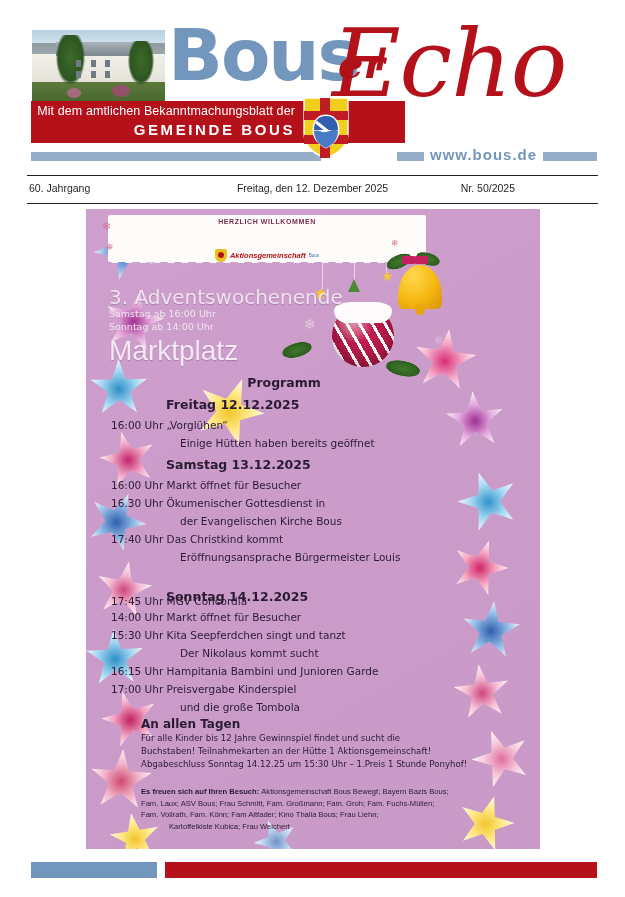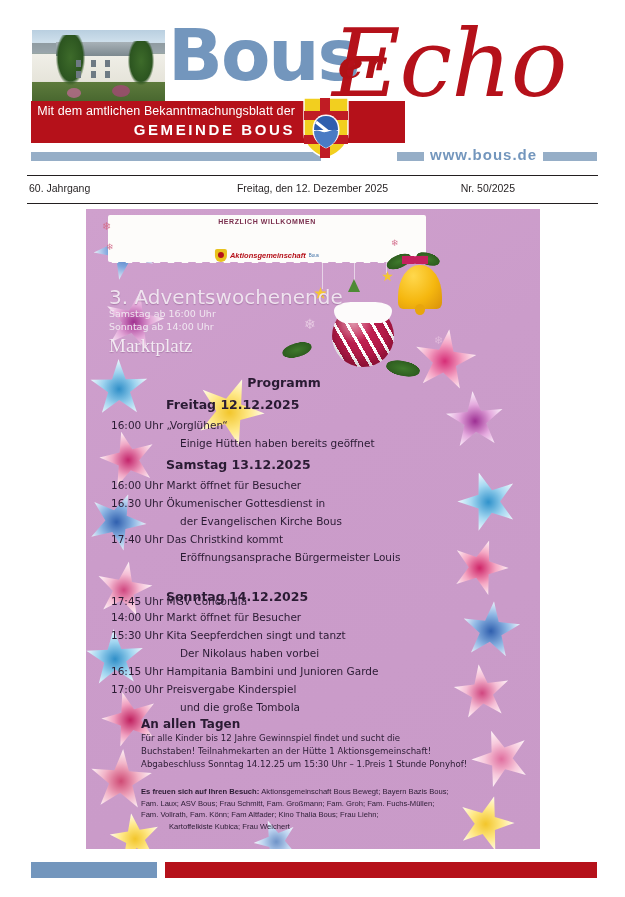--- a/index.html
+++ b/index.html
@@ -303,22 +303,22 @@
     font-family: "DejaVu Sans", sans-serif;
     font-size: 9.5px;
     color: #f0e6f0;
     z-index: 3;
   }
   .poster-sub1 { top: 99px; }
   .poster-sub2 { top: 112px; }
   .poster-place {
     position: absolute;
     left: 23px; top: 126px;
-    font-family: Liberation Serif, serif;
-    font-size: 19px;
+    font-family: Liberation Sans, sans-serif;
+    font-size: 28px;
     color: #f3eaf3;
     z-index: 3;
     text-shadow: 0 1px 1px rgba(120,70,120,.4);
   }
 
   
   .bell {
     position: absolute;
     z-index: 3;
     background: radial-gradient(ellipse at 35% 25%, #ffd84d 0%, #f5b70f 55%, #d8900a 100%);
@@ -583,21 +583,21 @@
       <div class="prog prog-day" style="left: 80px; top: 248px;">Samstag 13.12.2025</div>
       <div class="prog prog-line" style="left: 25px; top: 270px;">16:00 Uhr Markt öffnet für Besucher</div>
       <div class="prog prog-line" style="left: 25px; top: 288px;">16.30 Uhr Ökumenischer Gottesdienst in</div>
       <div class="prog prog-line" style="left: 94px; top: 306px;">der Evangelischen Kirche Bous</div>
       <div class="prog prog-line" style="left: 25px; top: 324px;">17:40 Uhr Das Christkind kommt</div>
       <div class="prog prog-line" style="left: 94px; top: 342px;">Eröffnungsansprache Bürgermeister Louis</div>
       <div class="prog prog-line" style="left: 25px; top: 360px; margin-top: 26px;">17:45 Uhr MGV Concordia</div>
       <div class="prog prog-day" style="left: 80px; top: 380px;">Sonntag 14.12.2025</div>
       <div class="prog prog-line" style="left: 25px; top: 402px;">14:00 Uhr Markt öffnet für Besucher</div>
       <div class="prog prog-line" style="left: 25px; top: 420px;">15:30 Uhr Kita Seepferdchen singt und tanzt</div>
-      <div class="prog prog-line" style="left: 94px; top: 438px;">Der Nikolaus haben vorbei</div>
+      <div class="prog prog-line" style="left: 94px; top: 438px;">Der Nikolaus kommt sucht</div>
       <div class="prog prog-line" style="left: 25px; top: 456px;">16:15 Uhr Hampitania Bambini und Junioren Garde</div>
       <div class="prog prog-line" style="left: 25px; top: 474px;">17:00 Uhr Preisvergabe Kinderspiel</div>
       <div class="prog prog-line" style="left: 94px; top: 492px;">und die große Tombola</div>
     </div>
 
   <div class="allday-title">An allen Tagen</div>
   <div id="allday-layer">
       <div class="allday-line" style="top: 524px;">Für alle Kinder bis 12 Jahre Gewinnspiel findet und sucht die</div>
       <div class="allday-line" style="top: 537px;">Buchstaben! Teilnahmekarten an der Hütte 1 Aktionsgemeinschaft!</div>
       <div class="allday-line" style="top: 550px;">Abgabeschluss Sonntag 14.12.25 um 15:30 Uhr – 1.Preis 1 Stunde Ponyhof!</div>

